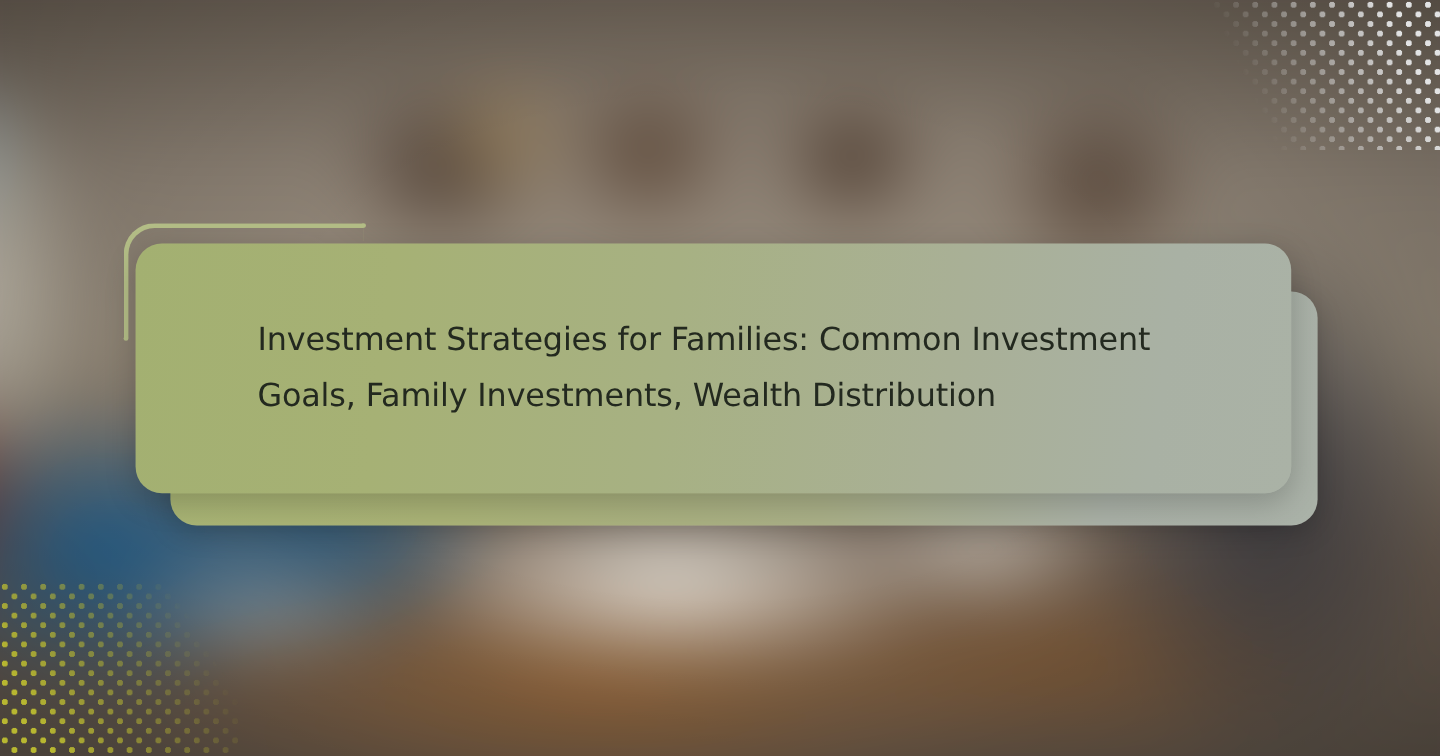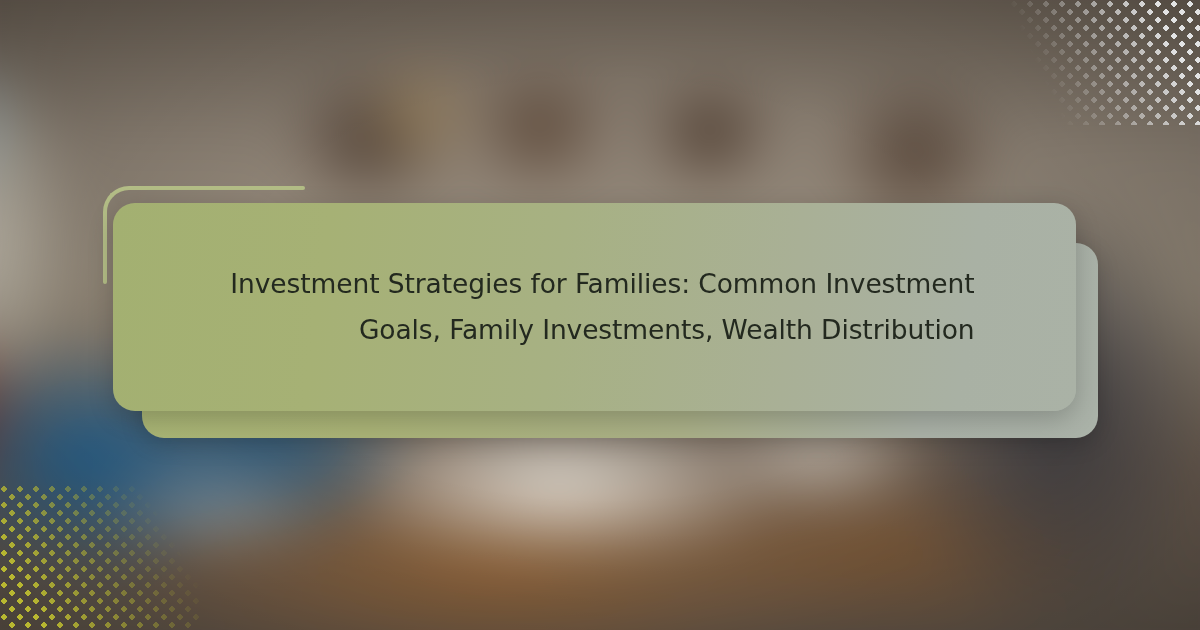--- a/index.html
+++ b/index.html
@@ -122,21 +122,21 @@
     justify-content:center;
     padding:0 92px;
   }
 
   .card-title {
     font-family:"DejaVu Sans", sans-serif;
     font-size:26.5px;
     line-height:46px;
     font-weight:400;
     color:#23291f;
-    text-align:right;
+    text-align:left;
     letter-spacing:-0.1px;
     max-width:760px;
   }
 </style>
 </head>
 <body>
 
 <div id="stage">
 
   <div class="bg-photo"></div>

